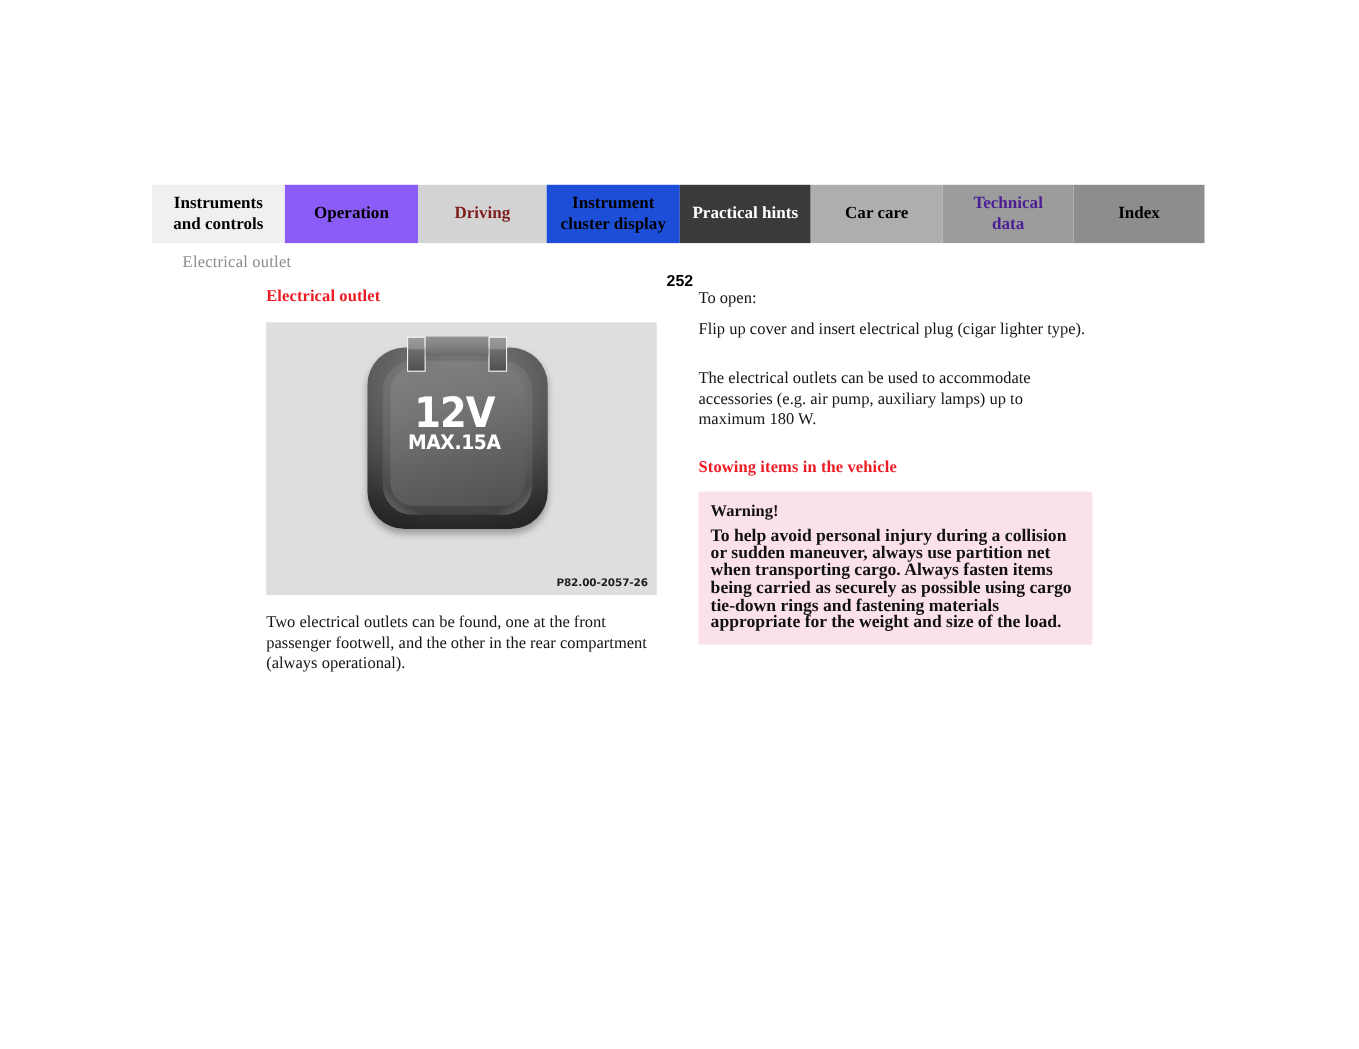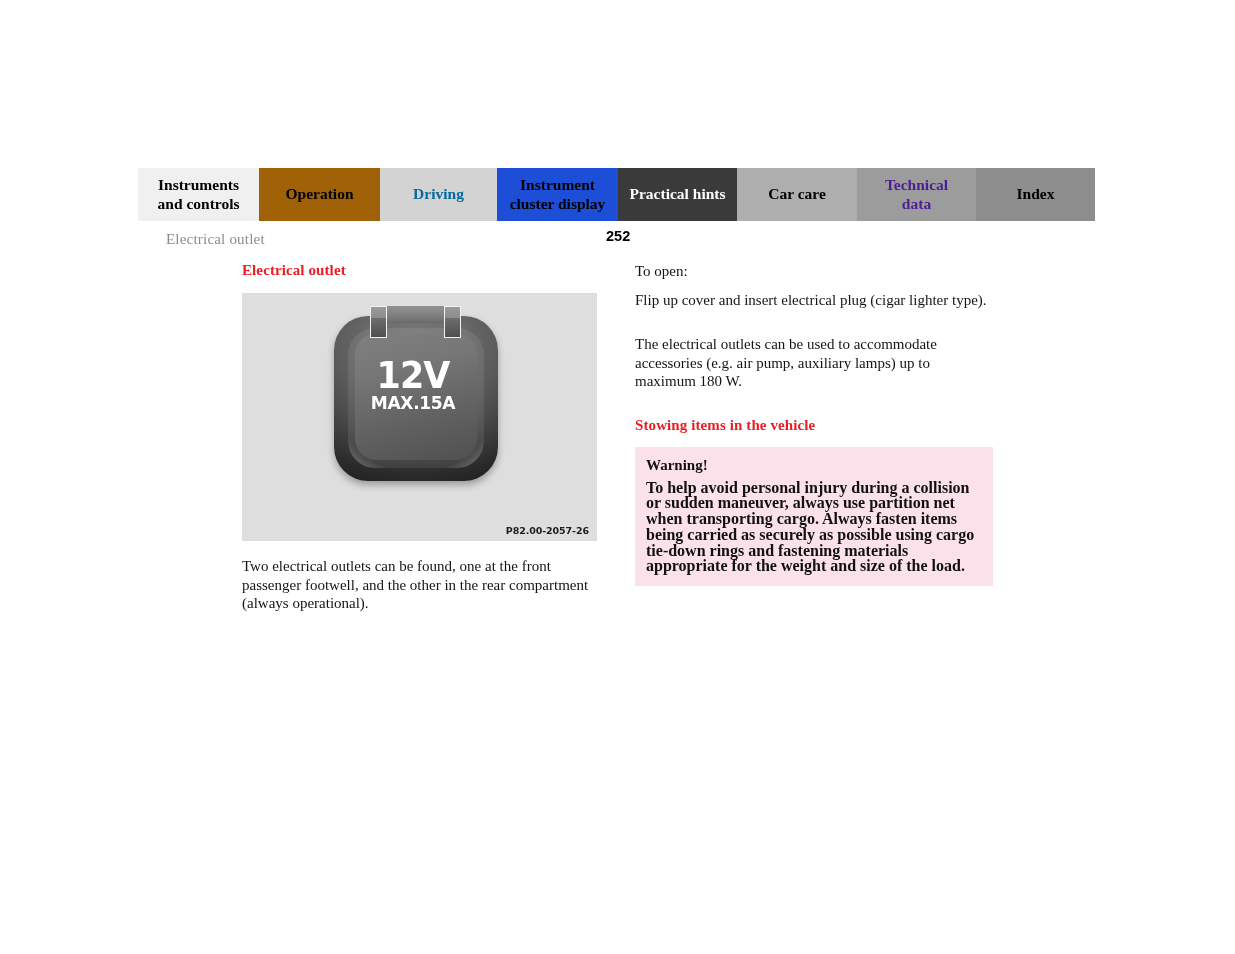--- a/index.html
+++ b/index.html
@@ -46,21 +46,21 @@
     left: 166px;
     top: 231px;
     font-size: 15px;
     color: #8c8c8c;
     font-family: "Liberation Serif", "DejaVu Serif", serif;
     letter-spacing: .2px;
   }
   .pagenum {
     position: absolute;
     left: 606px;
-    top: 228px;
+    top: 248px;
     font-family: "Liberation Sans", "DejaVu Sans", sans-serif;
     font-weight: bold;
     font-size: 14.5px;
     color: #000000;
   }
 
   
   .col-left {
     position: absolute;
     left: 242px;
@@ -235,26 +235,26 @@
 </head>
 <body>
 
 <div class="tabbar">
     <div class="tab" style="background: rgb(240, 240, 240); color: rgb(0, 0, 0); width: 121px; flex: 0 0 121px;">
       <div>
         <span>Instruments</span>
         <span>and controls</span>
       </div>
     </div>
-    <div class="tab" style="background: #a16207; color: rgb(0, 0, 0); width: 121px; flex: 0 0 121px;">
+    <div class="tab" style="background: #8b5cf6; color: rgb(0, 0, 0); width: 121px; flex: 0 0 121px;">
       <div>
         <span>Operation</span>
       </div>
     </div>
-    <div class="tab" style="background: rgb(211, 211, 211); color: #0369a1; width: 117px; flex: 0 0 117px;">
+    <div class="tab" style="background: rgb(211, 211, 211); color: #7f1d1d; width: 117px; flex: 0 0 117px;">
       <div>
         <span>Driving</span>
       </div>
     </div>
     <div class="tab" style="background: #1d4ed8; color: rgb(0, 0, 0); width: 121px; flex: 0 0 121px;">
       <div>
         <span>Instrument</span>
         <span>cluster display</span>
       </div>
     </div>

